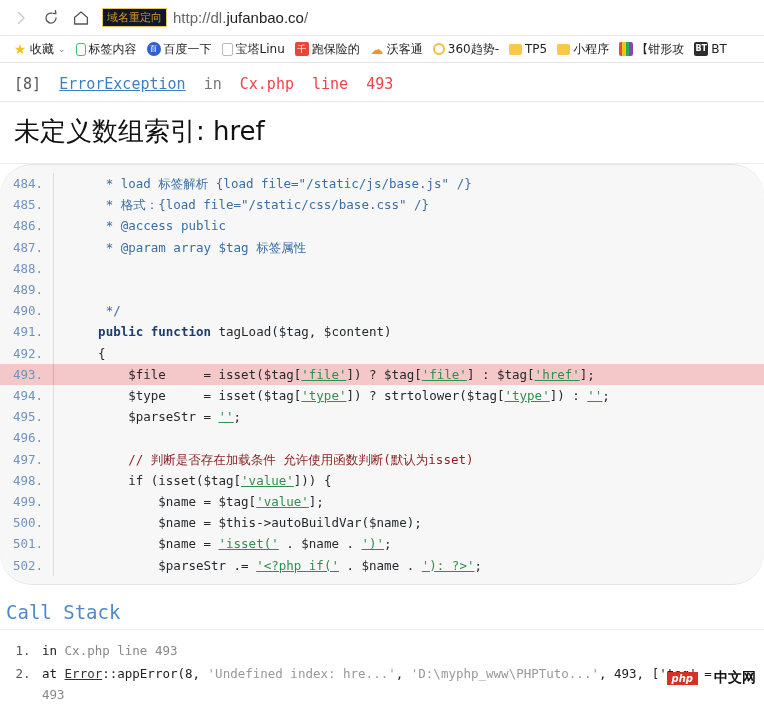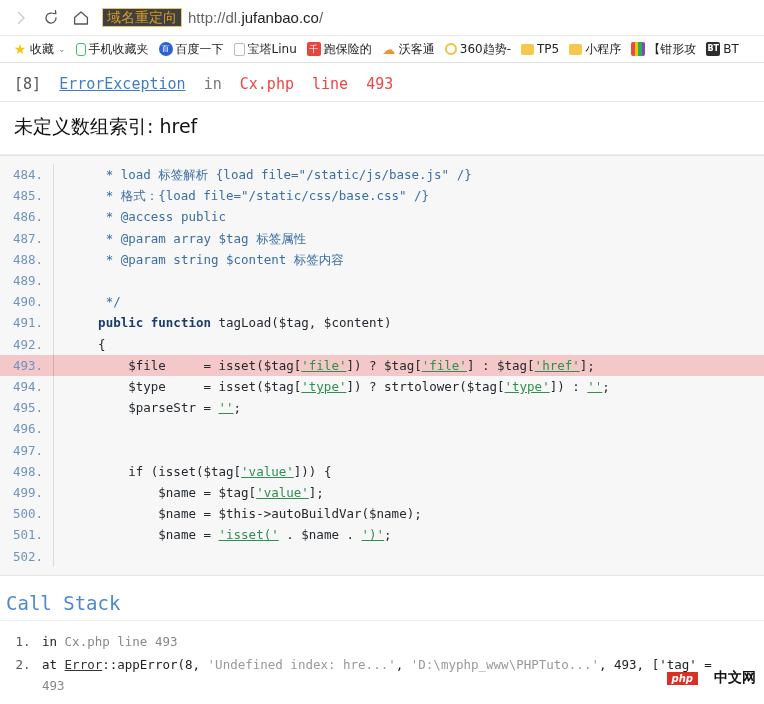--- a/index.html
+++ b/index.html
@@ -27,23 +27,23 @@
   }
   .nav-btn svg { display: block; }
 
   #redirect-badge {
     display: inline-flex;
     align-items: center;
     height: 19px;
     padding: 0 4px;
     margin-left: 6px;
     border: 1px solid #e8c46a;
-    background: #404040;
+    background: #0f172a;
     color: #d99a23;
-    font-size: 14px;
+    font-size: 11px;
     line-height: 17px;
     white-space: nowrap;
     font-family: "DejaVu Sans", sans-serif;
   }
   #url-text {
     margin-left: 6px;
     font-size: 15px;
     color: #666;
     white-space: nowrap;
     font-family: "Liberation Sans", sans-serif;
@@ -113,38 +113,39 @@
   #exception-line .code-num { color: #555; }
   #exception-exception {
     color: #3f7fc1;
     text-decoration: underline;
   }
   #exception-line .in-word { color: #777; }
   #exception-line .file-name { color: #ef4444; }
 
   #error-title {
     padding: 12px 14px 14px 14px;
-    font-size: 19px;
+    font-size: 26px;
     color: #111;
     font-family: "DejaVu Sans", sans-serif;
     font-weight: normal;
     margin: 0;
     border-bottom: 1px solid #ededed;
   }
 
   
   #code-block {
     background: #f7f7f7;
     border-top: 1px solid #e4e4e4;
     border-bottom: 1px solid #e4e4e4;
     padding: 8px 0 8px 0;
     font-family: "DejaVu Sans Mono", monospace;
     font-size: 12.5px;
     line-height: 21.2px;
     overflow: hidden;
+    border-radius: 32px;
   }
   .code-row {
     display: flex;
     align-items: flex-start;
     white-space: pre;
   }
   .code-row.highlight { background: #f4c7c8; }
   .ln {
     width: 54px;
     flex: 0 0 54px;
@@ -251,21 +252,21 @@
 </div>
 
 <div id="bookmarks-bar">
     <span class="bm-item">
       <span class="bm-ico ico-star">★</span>
       <span>收藏</span>
       <span class="bm-caret">⌄</span>
     </span>
     <span class="bm-item">
       <span class="bm-ico ico-phone"></span>
-      <span>手机收藏夹</span>
+      <span>标签内容</span>
     </span>
     <span class="bm-item">
       <span class="bm-ico ico-baidu">百</span>
       <span>百度一下</span>
     </span>
     <span class="bm-item">
       <span class="bm-ico ico-doc"></span>
       <span>宝塔Linu</span>
     </span>
     <span class="bm-item">
@@ -309,35 +310,35 @@
     <span>&nbsp;</span><span class="file-name">493</span>
   </div>
 
   <h1 id="error-title">未定义数组索引: href</h1>
 
   <div id="code-block">
       <div class="code-row"><span class="ln">484.</span><span class="src"><span class="t-doc">     * load </span><span class="t-doc">标签解析</span><span class="t-doc"> {load file="/static/js/base.js" /}</span></span></div>
       <div class="code-row"><span class="ln">485.</span><span class="src"><span class="t-doc">     * </span><span class="t-doc">格式</span><span class="t-doc">：{load file="/static/css/base.css" /}</span></span></div>
       <div class="code-row"><span class="ln">486.</span><span class="src"><span class="t-doc">     * @access public</span></span></div>
       <div class="code-row"><span class="ln">487.</span><span class="src"><span class="t-doc">     * @param array $tag </span><span class="t-doc">标签属性</span></span></div>
-      <div class="code-row"><span class="ln">488.</span><span class="src"><span class="t-doc">     * @param string $content </span><span class="t-doc">标签内容</span></span></div>
+      <div class="code-row"><span class="ln">488.</span></div>
       <div class="code-row"><span class="ln">489.</span></div>
       <div class="code-row"><span class="ln">490.</span><span class="src"><span class="t-doc">     */</span></span></div>
       <div class="code-row"><span class="ln">491.</span><span class="src"><span class="t-kw">    public function </span><span class="t-var">tagLoad($tag, $content)</span></span></div>
       <div class="code-row"><span class="ln">492.</span><span class="src"><span class="t-var">    {</span></span></div>
       <div class="code-row highlight"><span class="ln">493.</span><span class="src"><span class="t-var">        $file     = isset($tag[</span><span class="t-str">'file'</span><span class="t-var">]) ? $tag[</span><span class="t-str">'file'</span><span class="t-var">] : $tag[</span><span class="t-str">'href'</span><span class="t-var">];</span></span></div>
       <div class="code-row"><span class="ln">494.</span><span class="src"><span class="t-var">        $type     = isset($tag[</span><span class="t-str">'type'</span><span class="t-var">]) ? strtolower($tag[</span><span class="t-str">'type'</span><span class="t-var">]) : </span><span class="t-str">''</span><span class="t-var">;</span></span></div>
       <div class="code-row"><span class="ln">495.</span><span class="src"><span class="t-var">        $parseStr = </span><span class="t-str">''</span><span class="t-var">;</span></span></div>
       <div class="code-row"><span class="ln">496.</span></div>
-      <div class="code-row"><span class="ln">497.</span></div>
+      <div class="code-row"><span class="ln">497.</span><span class="src"><span class="t-cmtcn">        // 判断是否存在加载条件 允许使用函数判断(默认为isset)</span></span></div>
       <div class="code-row"><span class="ln">498.</span><span class="src"><span class="t-var">        if (isset($tag[</span><span class="t-str">'value'</span><span class="t-var">])) {</span></span></div>
       <div class="code-row"><span class="ln">499.</span><span class="src"><span class="t-var">            $name = $tag[</span><span class="t-str">'value'</span><span class="t-var">];</span></span></div>
       <div class="code-row"><span class="ln">500.</span><span class="src"><span class="t-var">            $name = $this-&gt;autoBuildVar($name);</span></span></div>
       <div class="code-row"><span class="ln">501.</span><span class="src"><span class="t-var">            $name = </span><span class="t-str">'isset('</span><span class="t-var"> . $name . </span><span class="t-str">')'</span><span class="t-var">;</span></span></div>
-      <div class="code-row"><span class="ln">502.</span></div>
+      <div class="code-row"><span class="ln">502.</span><span class="src"><span class="t-var">            $parseStr .= </span><span class="t-str">'&lt;?php if('</span><span class="t-var"> . $name . </span><span class="t-str">'): ?&gt;'</span><span class="t-var">;</span></span></div>
     </div>
 
   <h2 id="call-stack-heading">Call Stack</h2>
 
   <ol id="call-stack-list">
       <li><span class="cs-text">in </span><span class="cs-file">Cx.php line 493</span></li>
       <li><span class="cs-text">at </span><a href="#" class="cs-link">Error</a><span class="cs-text">::appError(8, </span><span class="cs-dim">'Undefined index: hre...'</span><span class="cs-text">, </span><span class="cs-dim">'D:\myphp_www\PHPTuto...'</span><span class="cs-text">, 493, ['tag' =</span><br><span class="cs-file">493</span></li>
     </ol>
 </div>
 

